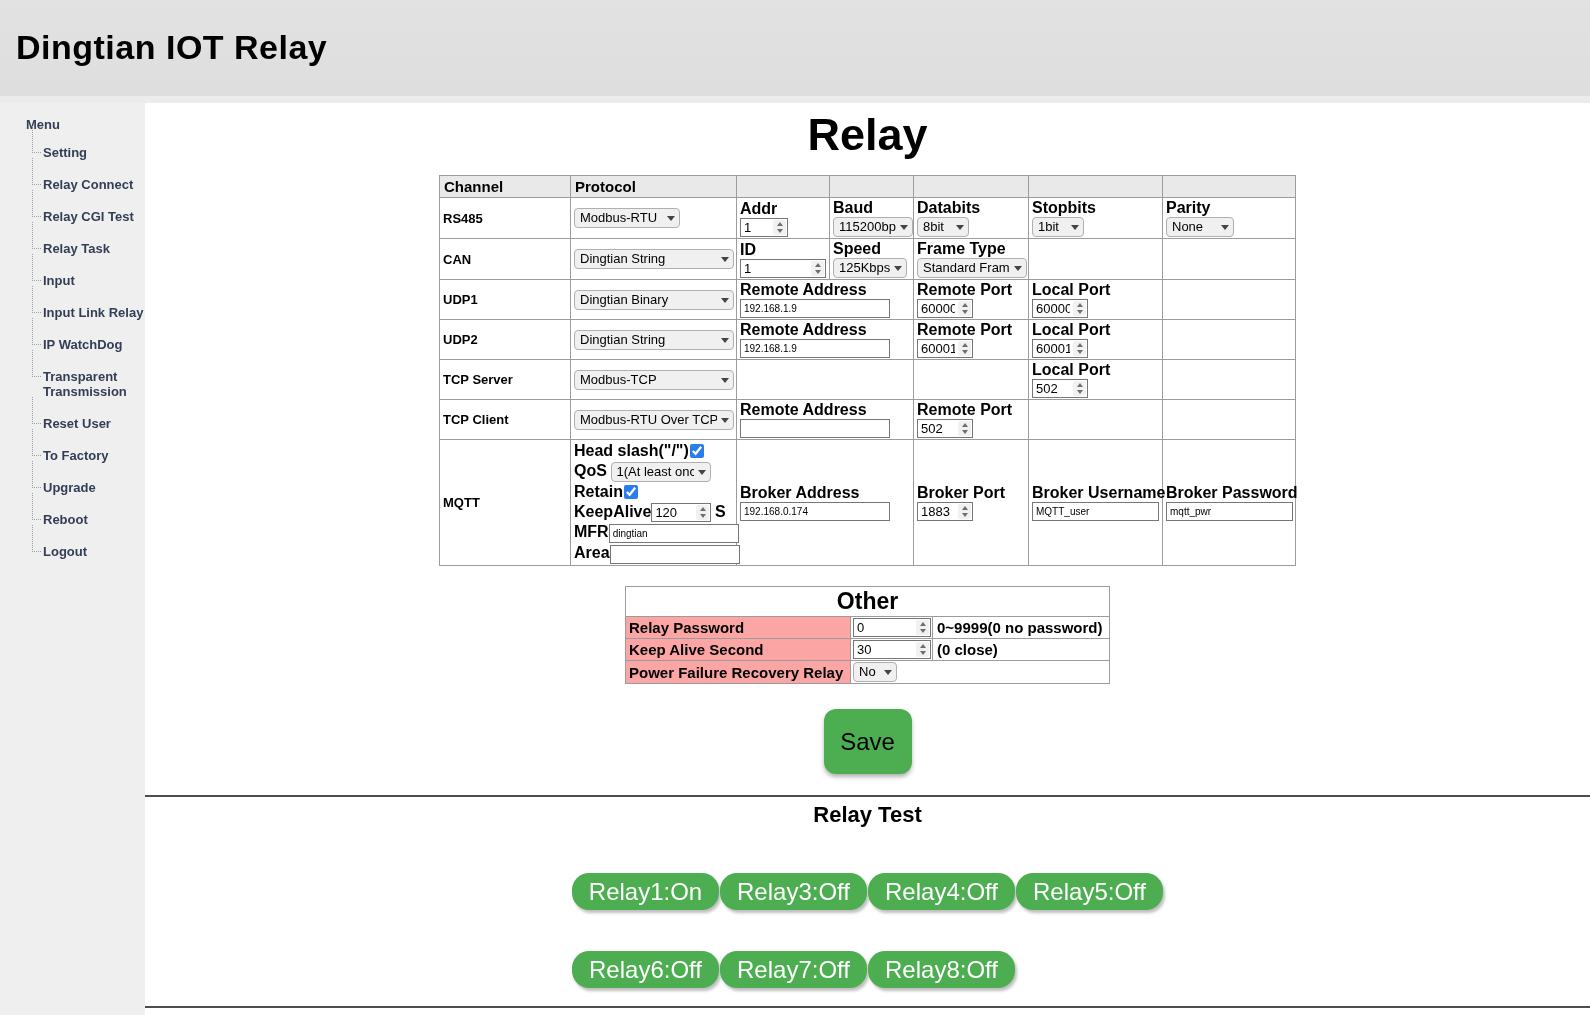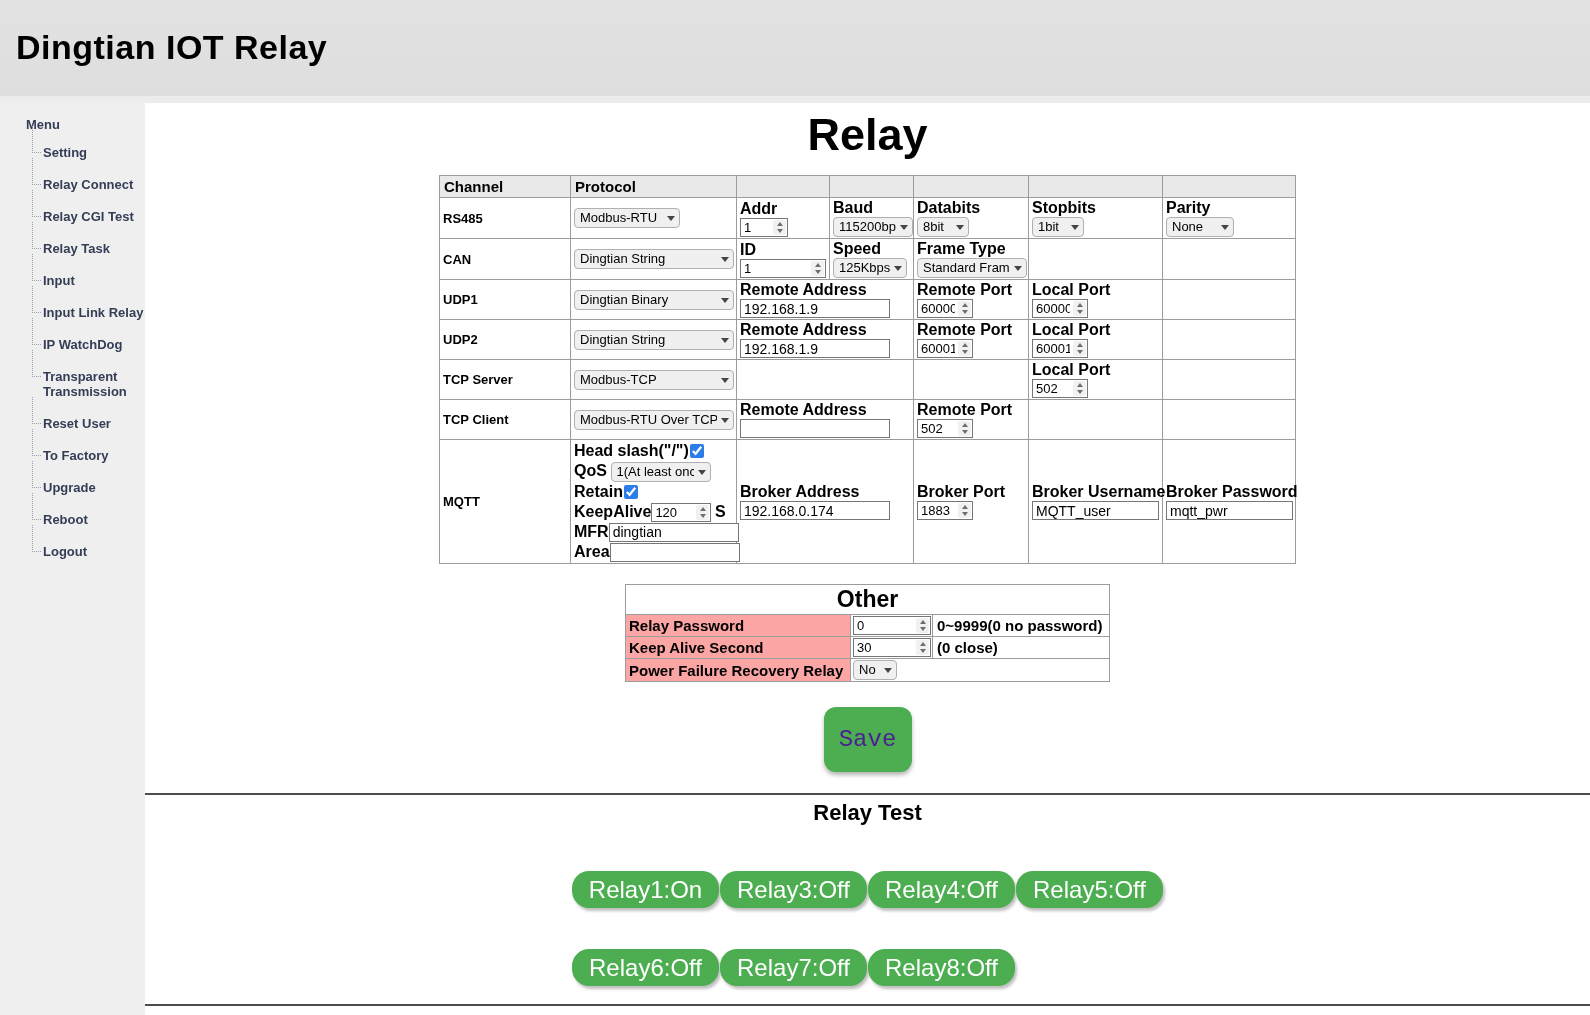--- a/index.html
+++ b/index.html
@@ -51,42 +51,42 @@
   .numwrap { position:relative; display:inline-block; }
   input.num { border:1px solid #767676; font-size:13px; height:19px;
     padding:1px 17px 1px 3px; font-family:inherit; }
   .spin { position:absolute; right:2px; top:2px; bottom:2px; width:13px;
     background:#f1f1f1; border-radius:2px; display:flex; flex-direction:column;
     justify-content:center; align-items:center; gap:3px; cursor:pointer; }
   .tu { width:0; height:0; border-left:3px solid transparent;
     border-right:3px solid transparent; border-bottom:4px solid #6e6e6e; }
   .td { width:0; height:0; border-left:3px solid transparent;
     border-right:3px solid transparent; border-top:4px solid #6e6e6e; }
-  input.txt { border:1px solid #767676; font-size:14px; height:19px;
+  input.txt { border:1px solid #767676; font-size:10px; height:19px;
     padding:1px 3px; font-family:inherit; }
   input.cb { width:14px; height:14px; accent-color:#2b7de9; vertical-align:-2px; margin-left:1px; }
 
   
   .ml { line-height:19px; white-space:nowrap; }
   .mlb { font-weight:bold; font-size:16px; }
   td.bc { vertical-align:middle; }
 
   
   table.other { width:484px; margin:20px auto 0; border-collapse:collapse; table-layout:fixed; }
   table.other th, table.other td { border:1px solid #9c9c9c; }
   th.other-title { font-size:23px; font-weight:bold; text-align:center; height:30px; background:#fff; }
   td.olabel { background:#fca5a5; font-weight:bold; font-size:15px; padding:1px 3px; height:21px; }
   td.oval { padding:1px 2px; }
   td.onote { font-weight:bold; font-size:15px; padding:1px 4px; }
 
   
   .save-row { text-align:center; margin-top:25px; }
   button.save { width:88px; height:65px; background:#4cae50; border:none;
-    border-radius:12px; color:#4c1d95; font-size:24px; cursor:pointer;
-    box-shadow:0 3px 4px rgba(0,0,0,0.3); font-family:Liberation Mono, monospace; }
+    border-radius:12px; color:#000000; font-size:24px; cursor:pointer;
+    box-shadow:0 3px 4px rgba(0,0,0,0.3); font-family:Liberation Sans, sans-serif; }
   hr.rule { border:none; border-top:2px solid #4d4d4d; margin:21px 0 0 0; }
   .rt-title { text-align:center; font-size:22px; font-weight:bold; margin:5px 0 5px 0; }
   .relay-grid { width:591px; margin:0 auto; display:grid;
     grid-template-columns:repeat(4,147px); grid-auto-rows:77px; gap:1px; }
   button.relay { background:#4cae50; border:none; border-radius:17px; color:#fff;
     font-size:24px; cursor:pointer; box-shadow:2px 3px 3px rgba(0,0,0,0.25);
     font-family:inherit;margin-top:40px; }
 </style>
 </head>
 <body>

